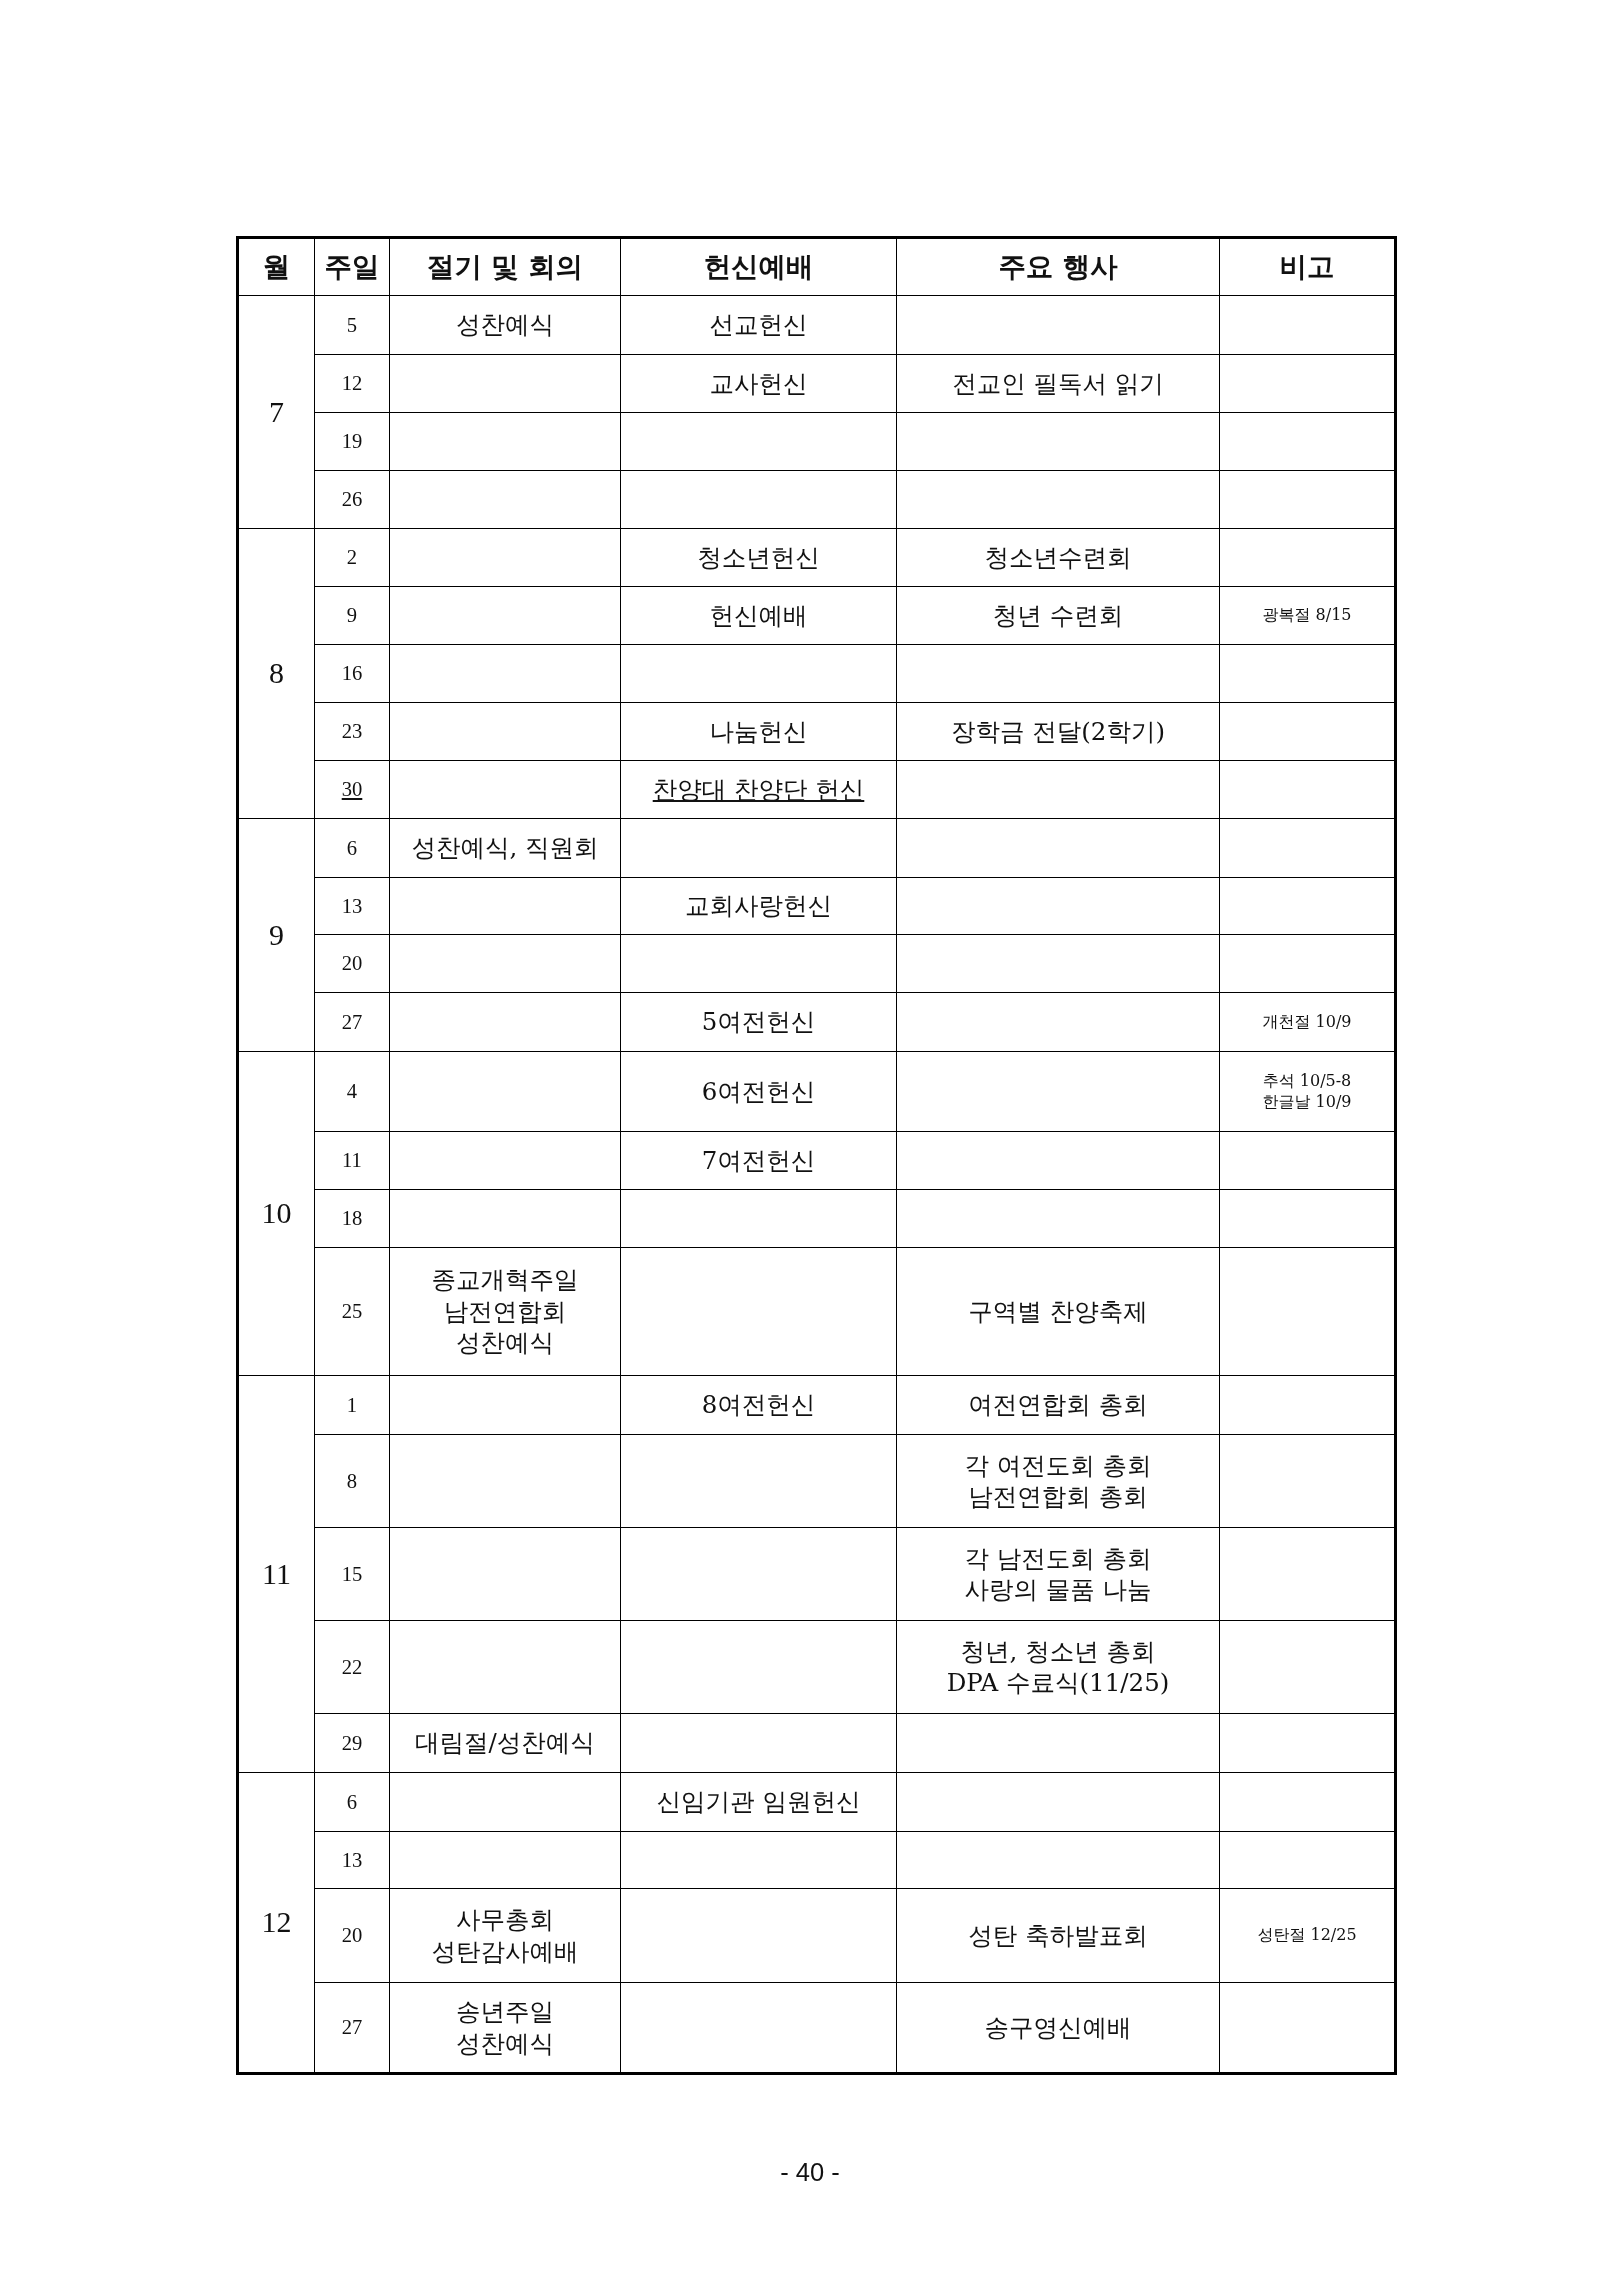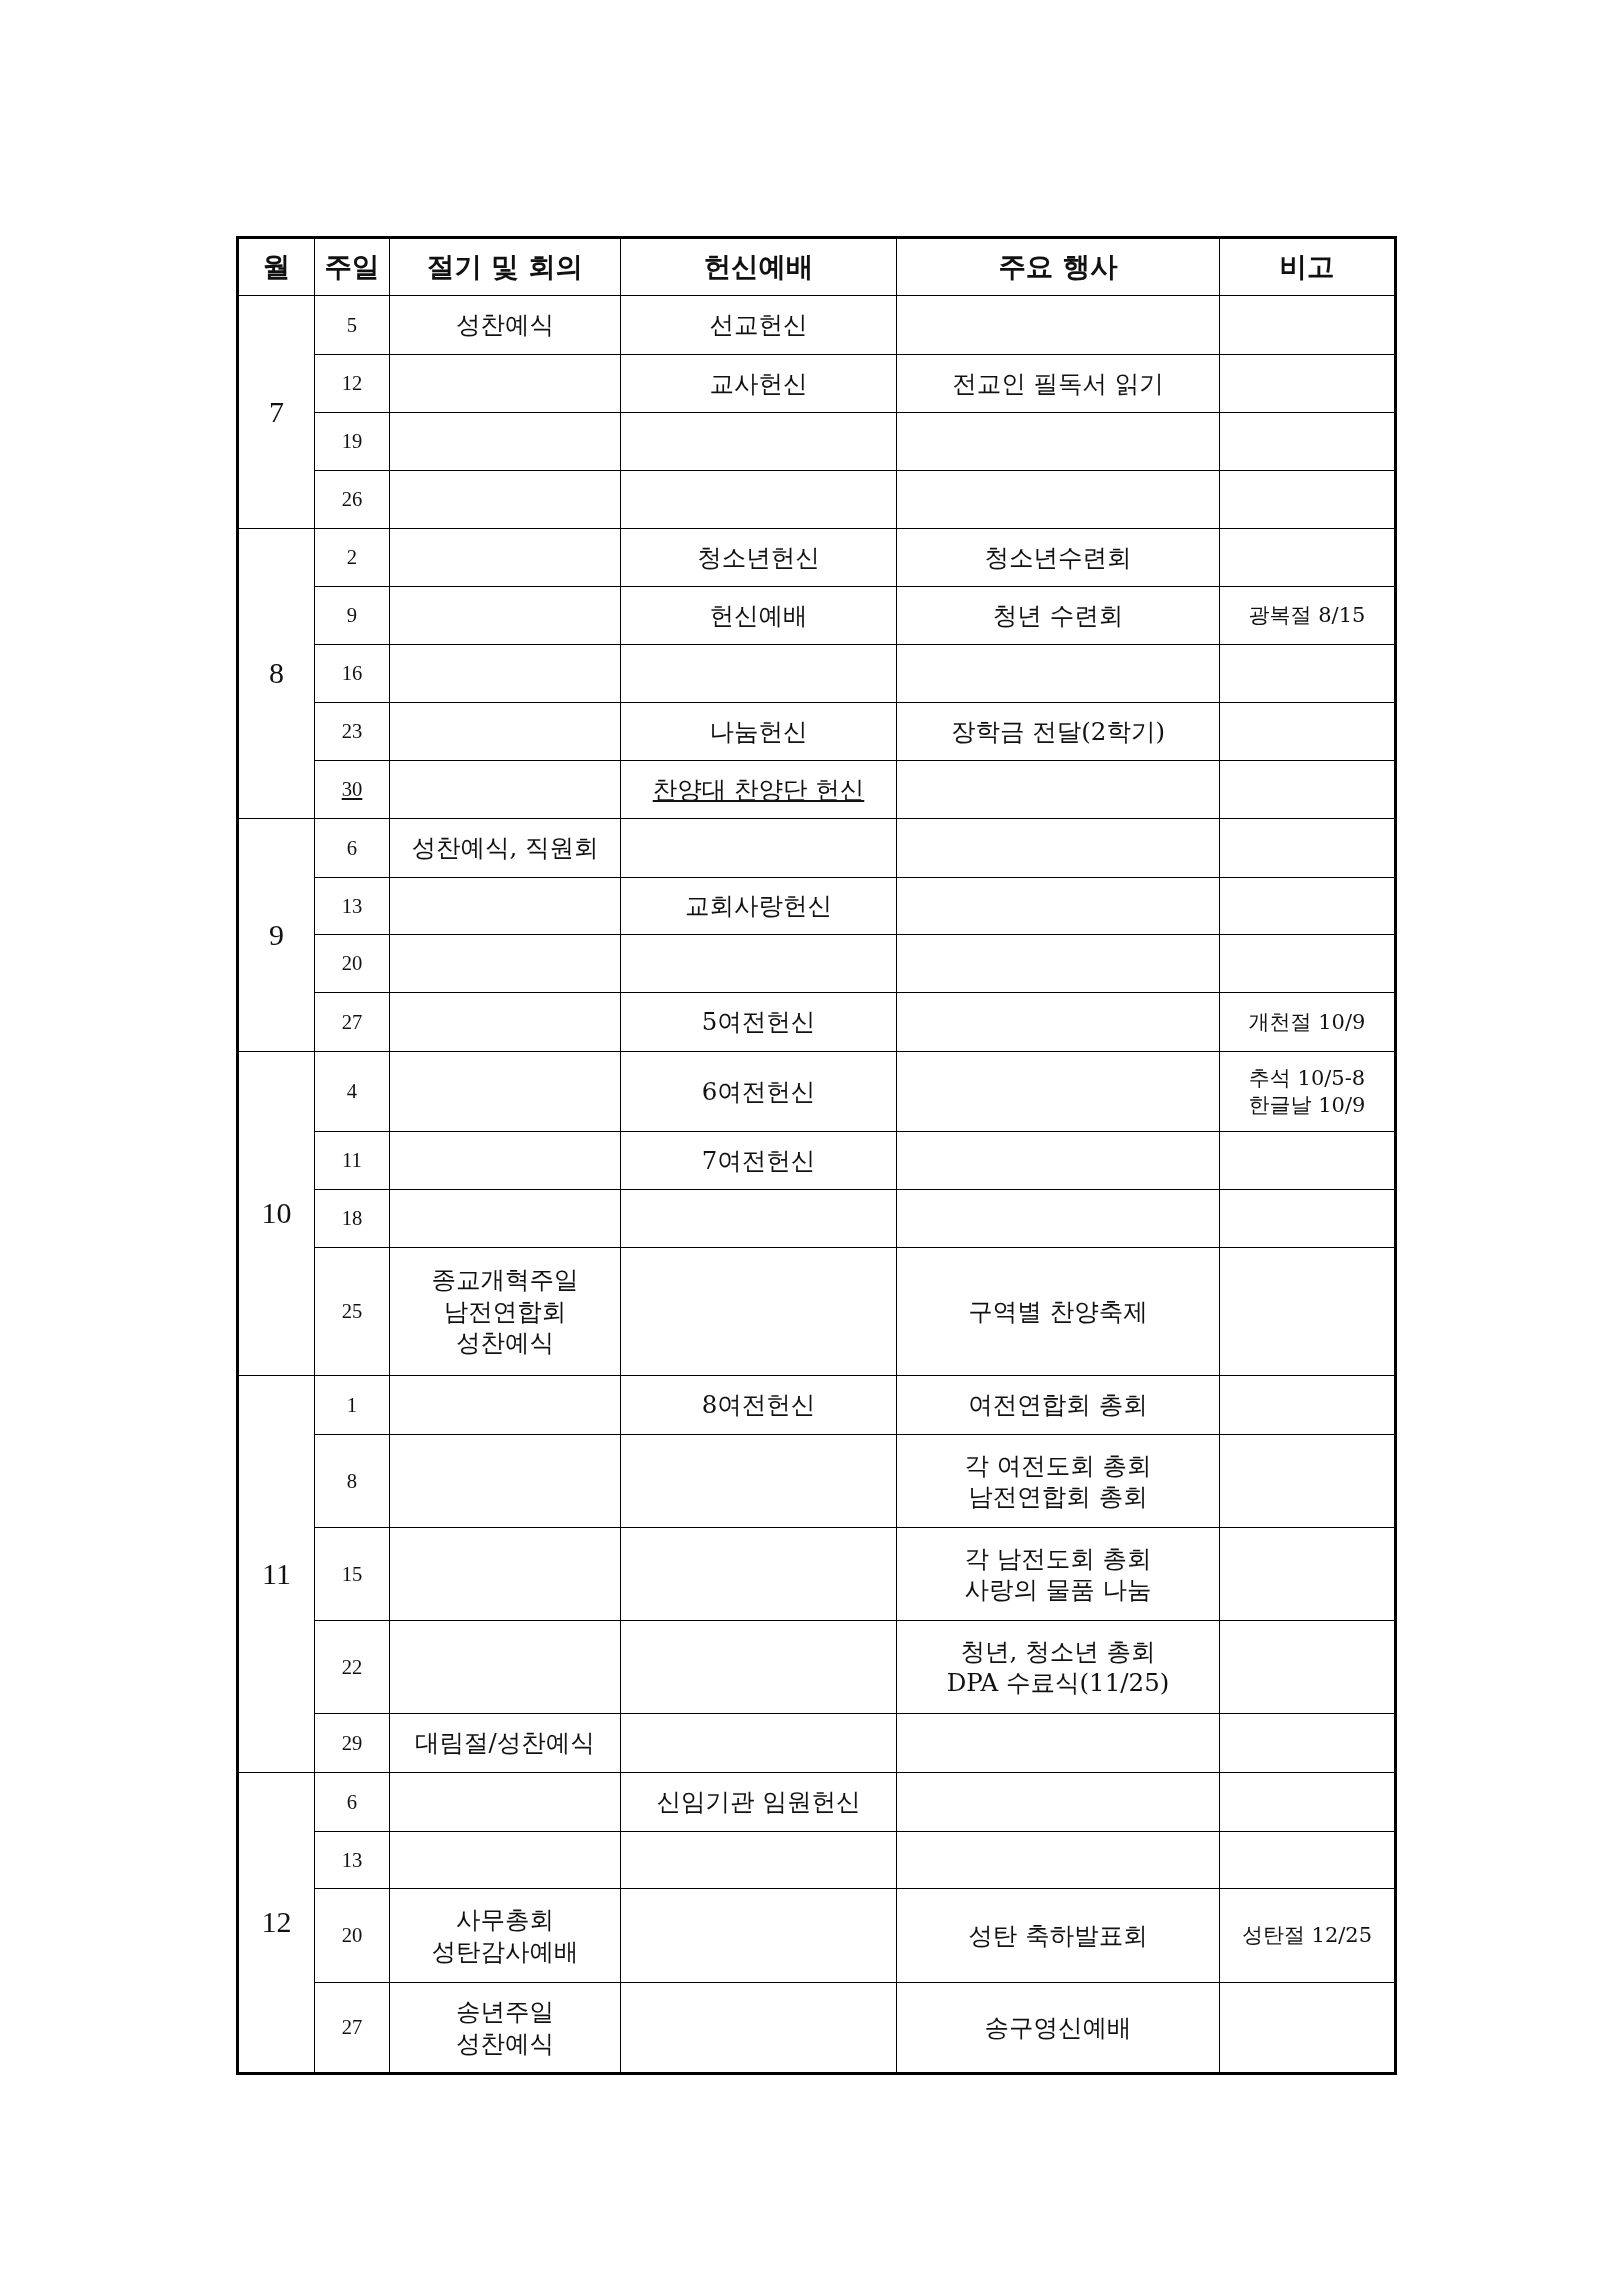--- a/index.html
+++ b/index.html
@@ -10,21 +10,21 @@
     border-collapse:collapse; border:3.9px solid #000; table-layout:fixed;
   }
   table.sched td, table.sched th {
     border:1.6px solid #000; text-align:center; vertical-align:middle;
     padding:0; font-weight:normal; line-height:1.28;
   }
   table.sched th { font-family:"DejaVu Sans","Liberation Sans",sans-serif; font-weight:bold; font-size:27.4px; height:56px; }
   td.month { font-size:30px; font-family:"Liberation Serif","DejaVu Serif",serif; }
   td.sunday { font-size:20.6px; font-family:"Liberation Serif","DejaVu Serif",serif; font-weight:bold; }
   td.txt { font-size:24.5px; }
-  td.note { font-size:21px; text-align:right; padding-right:2px; line-height:1.35; }
+  td.note { font-size:16px; text-align:right; padding-right:2px; line-height:1.35; }
   .line { display:block; white-space:nowrap; }
   .pagenum { position:absolute; top:2158px; left:0; width:1620px; text-align:center; font-family:"Liberation Sans","DejaVu Sans",sans-serif; font-size:25.5px; }
 </style>
 </head>
 <body>
 
 <div class="page">
   <table class="sched">
     <colgroup>
       <col style="width:77px">
@@ -303,14 +303,15 @@
           </td>
           <td class="txt"></td>
           <td class="txt">
             <span class="line">송구영신예배</span>
           </td>
           <td class="note"></td>
         </tr>
       </tbody>
   </table>
 
+  <div class="pagenum">- 40 -</div>
 </div>
 
 
 </body></html>

